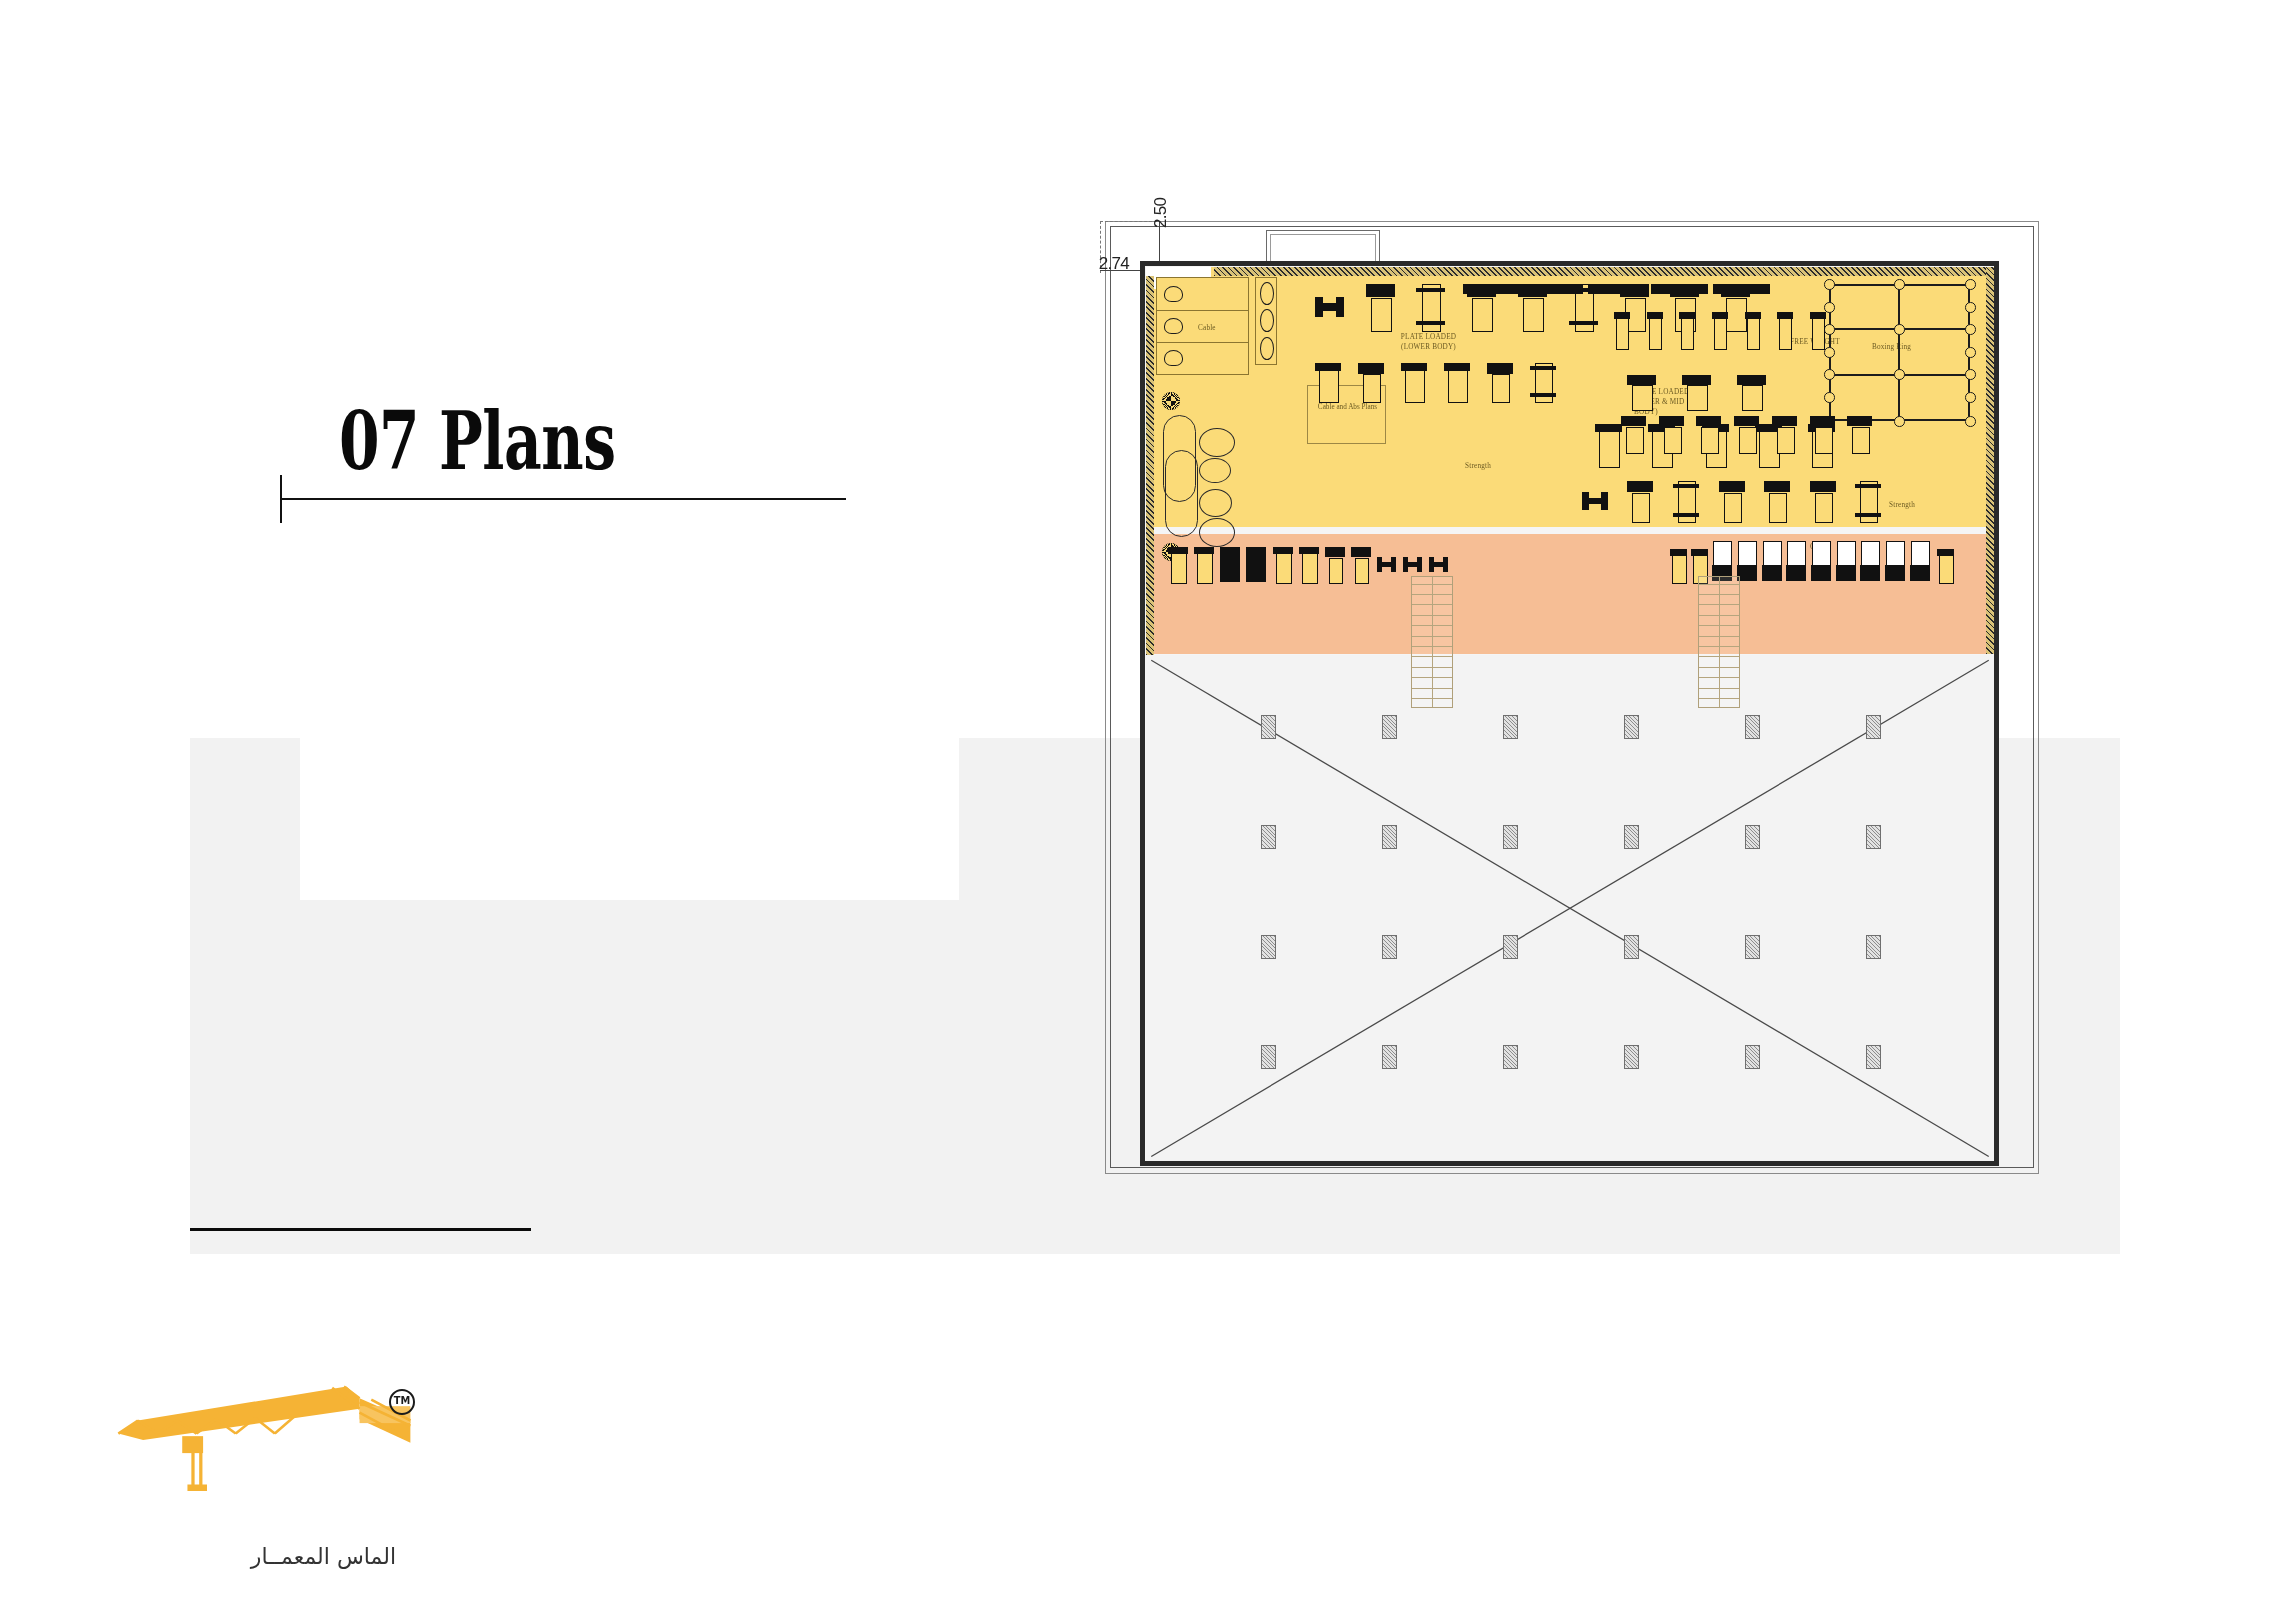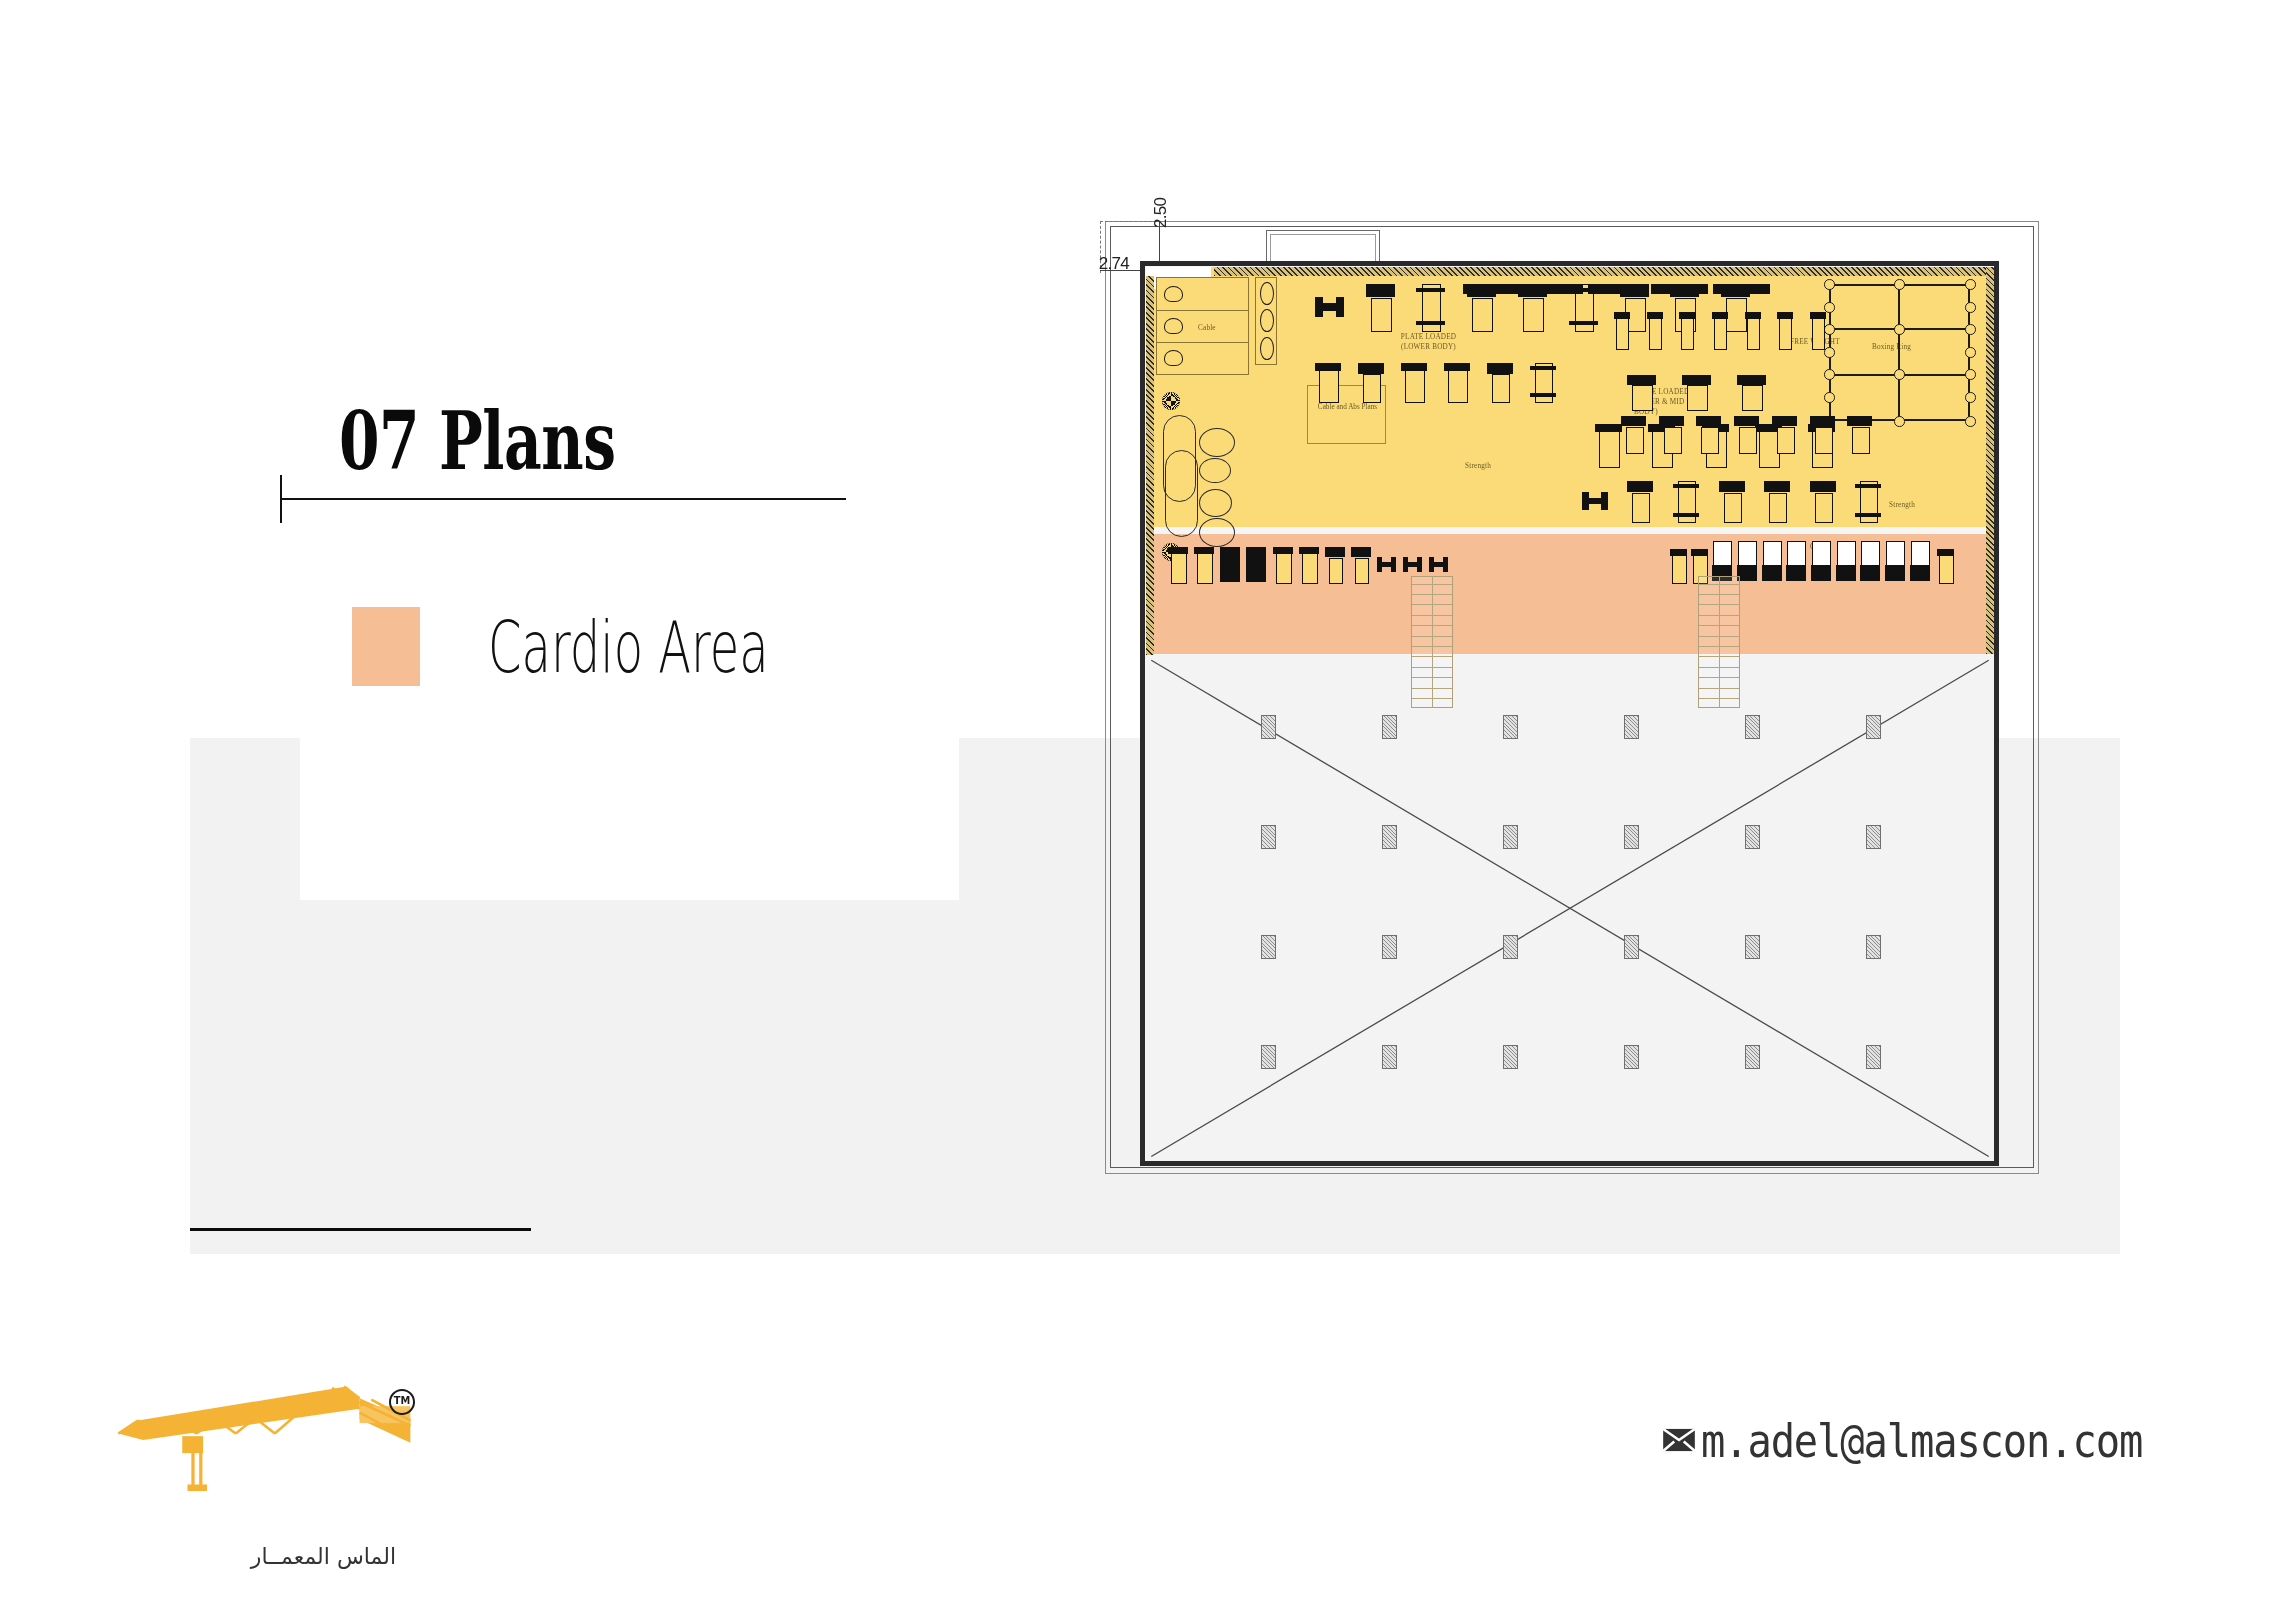--- a/index.html
+++ b/index.html
@@ -276,24 +276,20 @@
 
 <div id="title-block">
   <h1 id="page-title">07 Plans</h1>
   <div id="title-rule">
     <div class="vbar"></div>
     <div class="hbar"></div>
   </div>
 </div>
 
 <div id="legend">
-  <div class="legend-row">
-    <div class="legend-swatch" id="sw1" style="background: rgb(246, 190, 149);"></div>
-    <div class="legend-label">Cardio Area</div>
-  </div>
 </div>
 
 <div id="bottom-rule"></div>
 
 <div id="plan">
 
   <div id="plan-frame-outer"></div>
   <div id="plan-frame-inner"></div>
 
   <div id="dim-box"></div>
@@ -758,24 +754,14 @@
                M262 82 L292 56"></path>
       <path d="M350 12 L392 44 M368 10 L392 28"></path>
       <path d="M392 34 L470 70 M392 50 L452 82 M410 30 L470 62"></path>
     </g>
   </svg>
   <div id="logo-arabic">الماس المعمــار</div>
   <div id="logo-tm">TM</div>
 </div>
 
 <div id="contact">
-  <div class="contact-row">
-    <div class="contact-icon">
-      <svg width="38" height="38" viewBox="0 0 24 24" fill="#333">
-        <path d="M2 5h20v14H2z" fill="#333"></path>
-        <path d="M2 5l10 7L22 5" stroke="#fff" stroke-width="1.6" fill="none"></path>
-        <path d="M2 19l7-6M22 19l-7-6" stroke="#fff" stroke-width="1.6" fill="none"></path>
-      </svg>
-    </div>
-    <div class="contact-text">m.adel@almascon.com</div>
-  </div>
 </div>
 
 
 </body></html>

